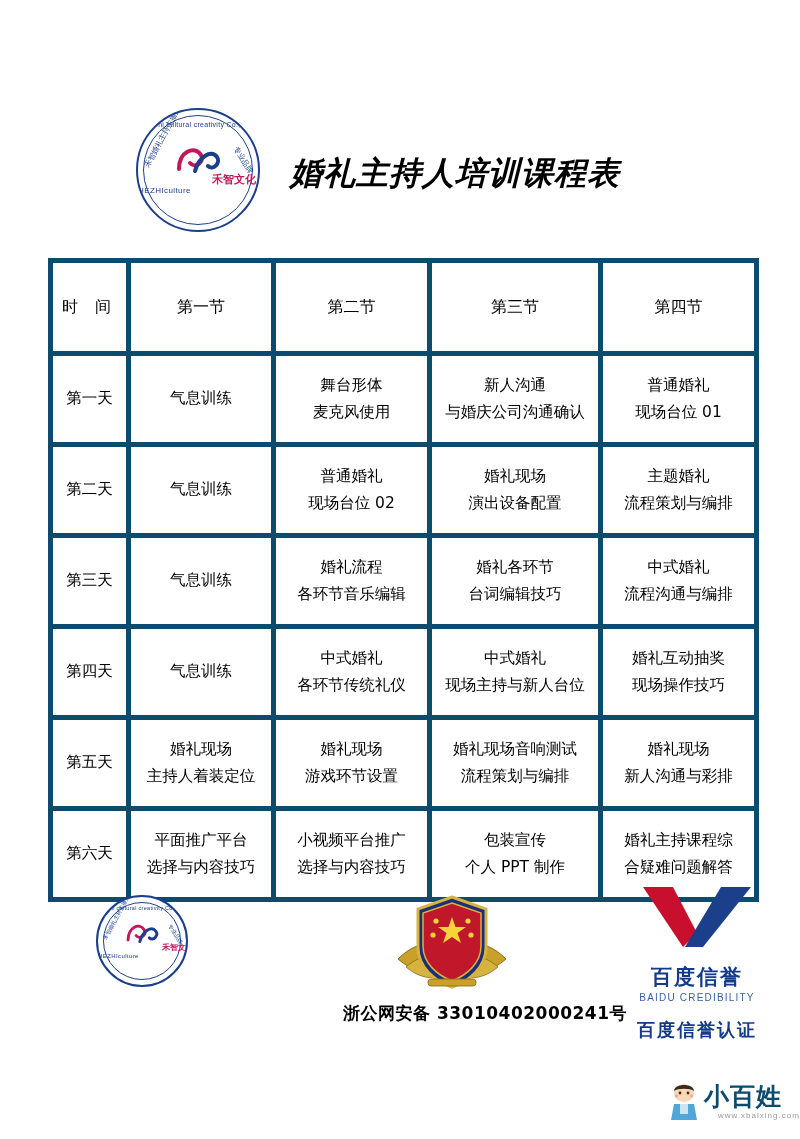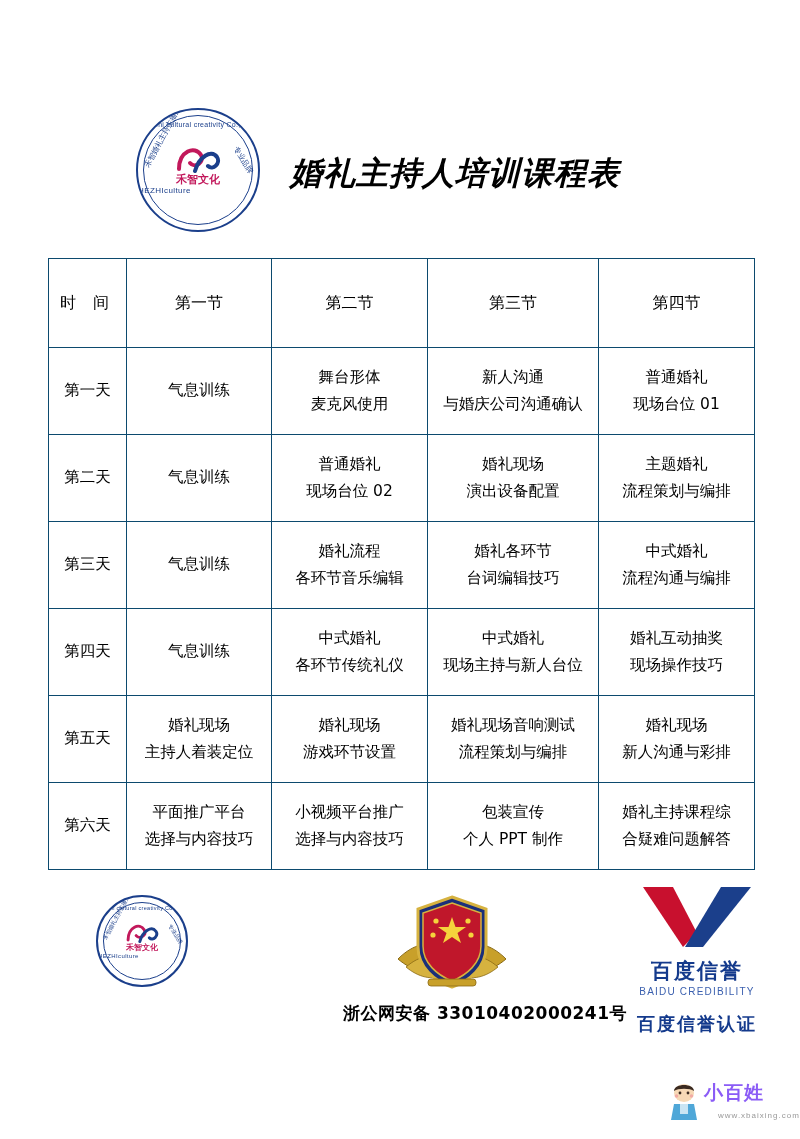--- a/index.html
+++ b/index.html
@@ -66,20 +66,21 @@
     height: 30px;
   }
   .seal .cn-name {
     position: absolute;
     width: 100%;
     text-align: center;
     top: 62px;
     font-size: 11px;
     color: #c2185b;
     font-weight: bold;
+    padding-left: 36px;
   }
   .seal .en-name {
     position: absolute;
     width: 100%;
     text-align: left;
     top: 76px;
     font-size: 8px;
     color: #1b3f8b;
     letter-spacing: 0.4px;
   }
@@ -120,21 +121,21 @@
     left: 48px;
     top: 258px;
     width: 706px;
   }
   table.schedule {
     border-collapse: collapse;
     width: 706px;
     table-layout: fixed;
   }
   table.schedule td, table.schedule th {
-    border: 1px solid #0c4a6e;
+    border: 5px solid #0c4a6e;
     text-align: center;
     vertical-align: middle;
     font-size: 15.5px;
     font-family: "DejaVu Sans", sans-serif;
     padding: 0;
     line-height: 1.75;
   }
   table.schedule thead th {
     height: 88px;
     font-weight: normal;
@@ -211,21 +212,21 @@
     top: 0px;
     width: 170px;
     text-align: center;
   }
   .baidu .v-mark { width: 116px; height: 66px; margin: 0 auto; }
   .baidu .b-cn {
     font-size: 21px;
     font-weight: bold;
     color: #143a8c;
     letter-spacing: 2px;
-    margin-top: 2px;
+    margin-top: 8px;
     font-family: "DejaVu Sans", sans-serif;
   }
   .baidu .b-en {
     font-size: 10px;
     color: #3a5fae;
     letter-spacing: 1.2px;
     margin-top: 1px;
     font-family: "Liberation Sans", sans-serif;
   }
   .baidu .b-cert {
@@ -242,23 +243,23 @@
     position: absolute;
     left: 666px;
     top: 1078px;
     width: 120px;
     height: 50px;
   }
   .wm-text {
     position: absolute;
     left: 38px;
     top: 2px;
-    font-size: 19px;
+    font-size: 25px;
     font-weight: bold;
-    color: #8b5cf6;
+    color: #0c4a6e;
     font-family: "DejaVu Sans", sans-serif;
     letter-spacing: 1px;
   }
   .wm-sub {
     position: absolute;
     left: 52px;
     top: 33px;
     font-size: 8px;
     color: #999;
     letter-spacing: 1px;

